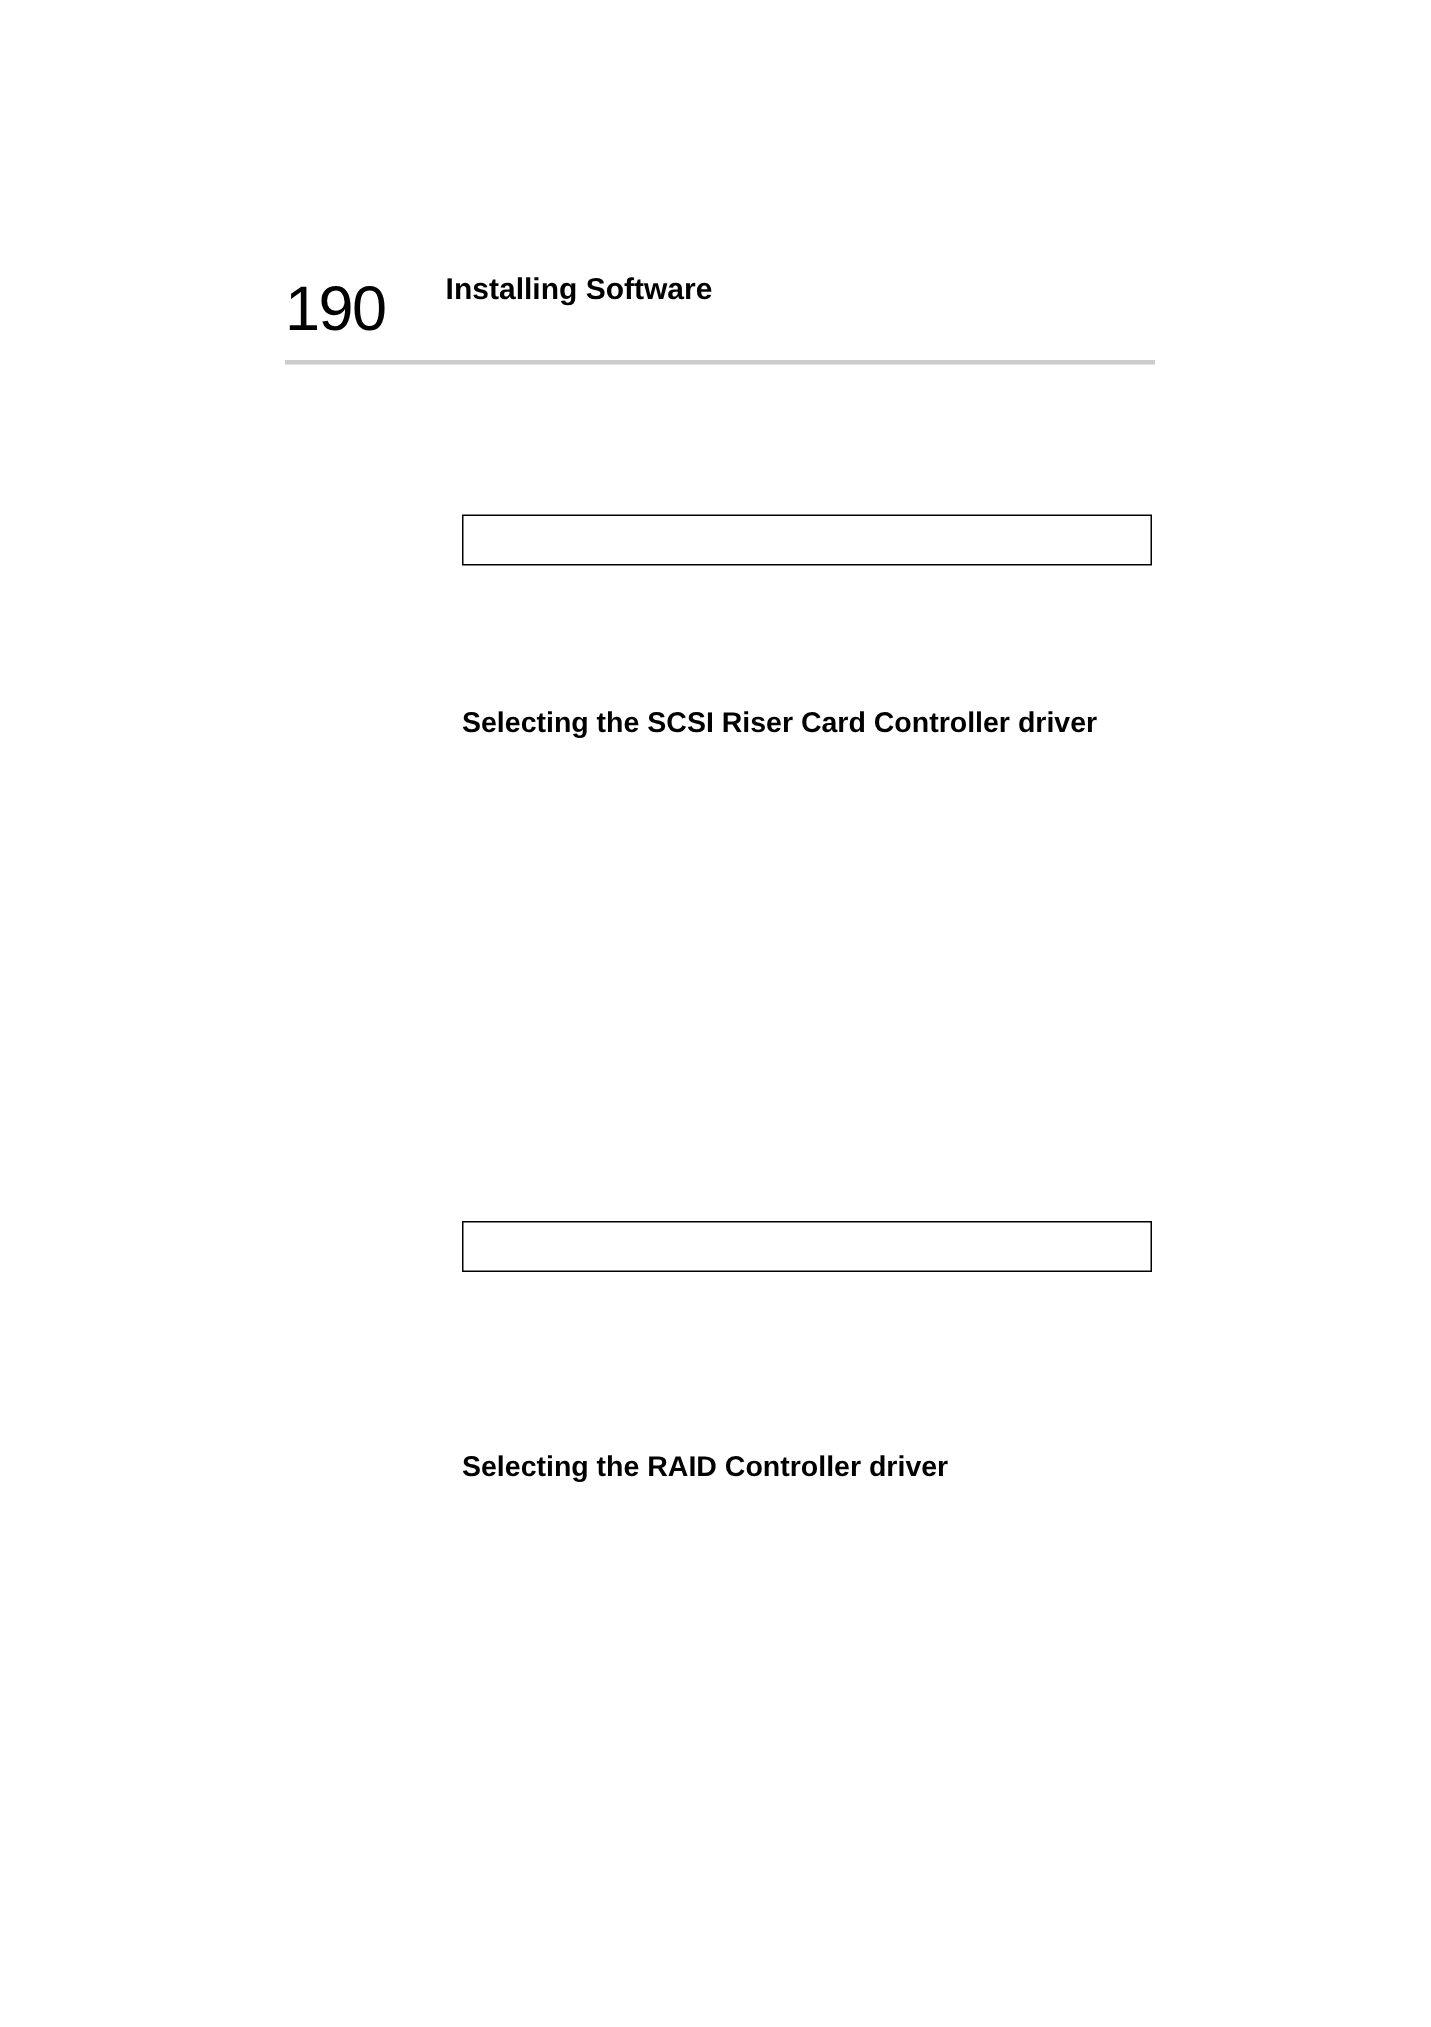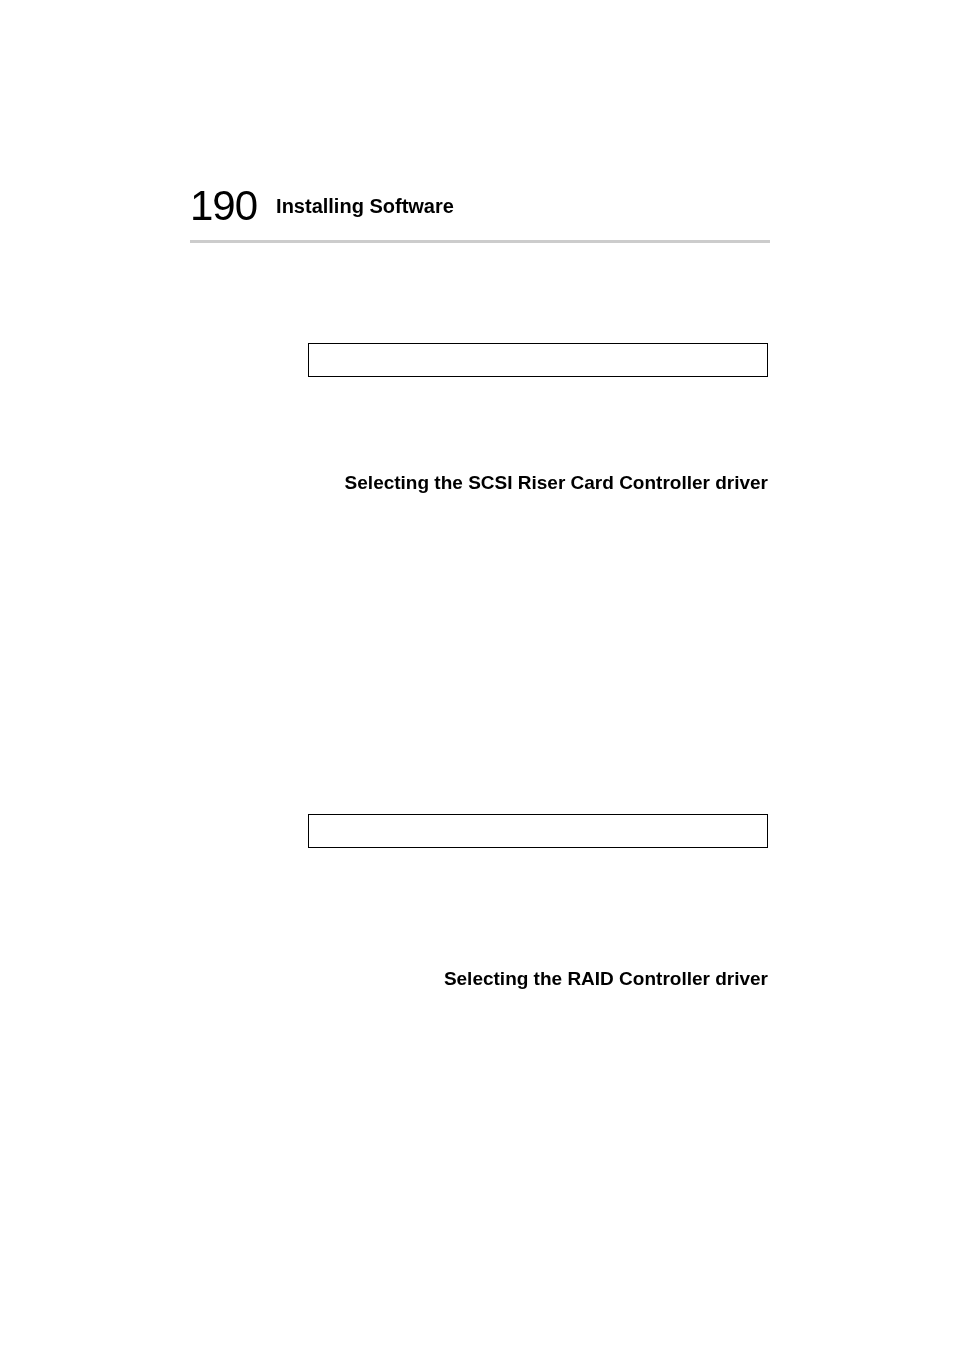--- a/index.html
+++ b/index.html
@@ -13,22 +13,22 @@
       background: #ffffff;
       font-family: Arial, Helvetica, sans-serif;
       color: #000000;
       position: relative;
     }
     .page {
       padding: 182px 145px 0 190px;
     }
     .header-row {
       display: flex;
-      align-items: center;
-      gap: 19px;
+      align-items: flex-start;
+      gap: 40px;
       margin-bottom: 10px;
     }
     .page-number {
       font-size: 42px;
       font-weight: normal;
       font-family: "Arial Narrow", Arial, sans-serif;
       letter-spacing: -1px;
     }
     .chapter-title {
       font-size: 20px;
@@ -38,21 +38,20 @@
     }
     .header-rule {
       height: 3px;
       background: #cccccc;
       width: 580px;
       margin-bottom: 100px;
     }
     .content {
       margin-left: 118px;
       width: 460px;
-      text-align: right;
     }
     .box {
       border: 1px solid #000000;
       height: 34px;
       width: 460px;
       margin-bottom: 95px;
     }
     .section-heading {
       font-size: 19px;
       font-weight: bold;

